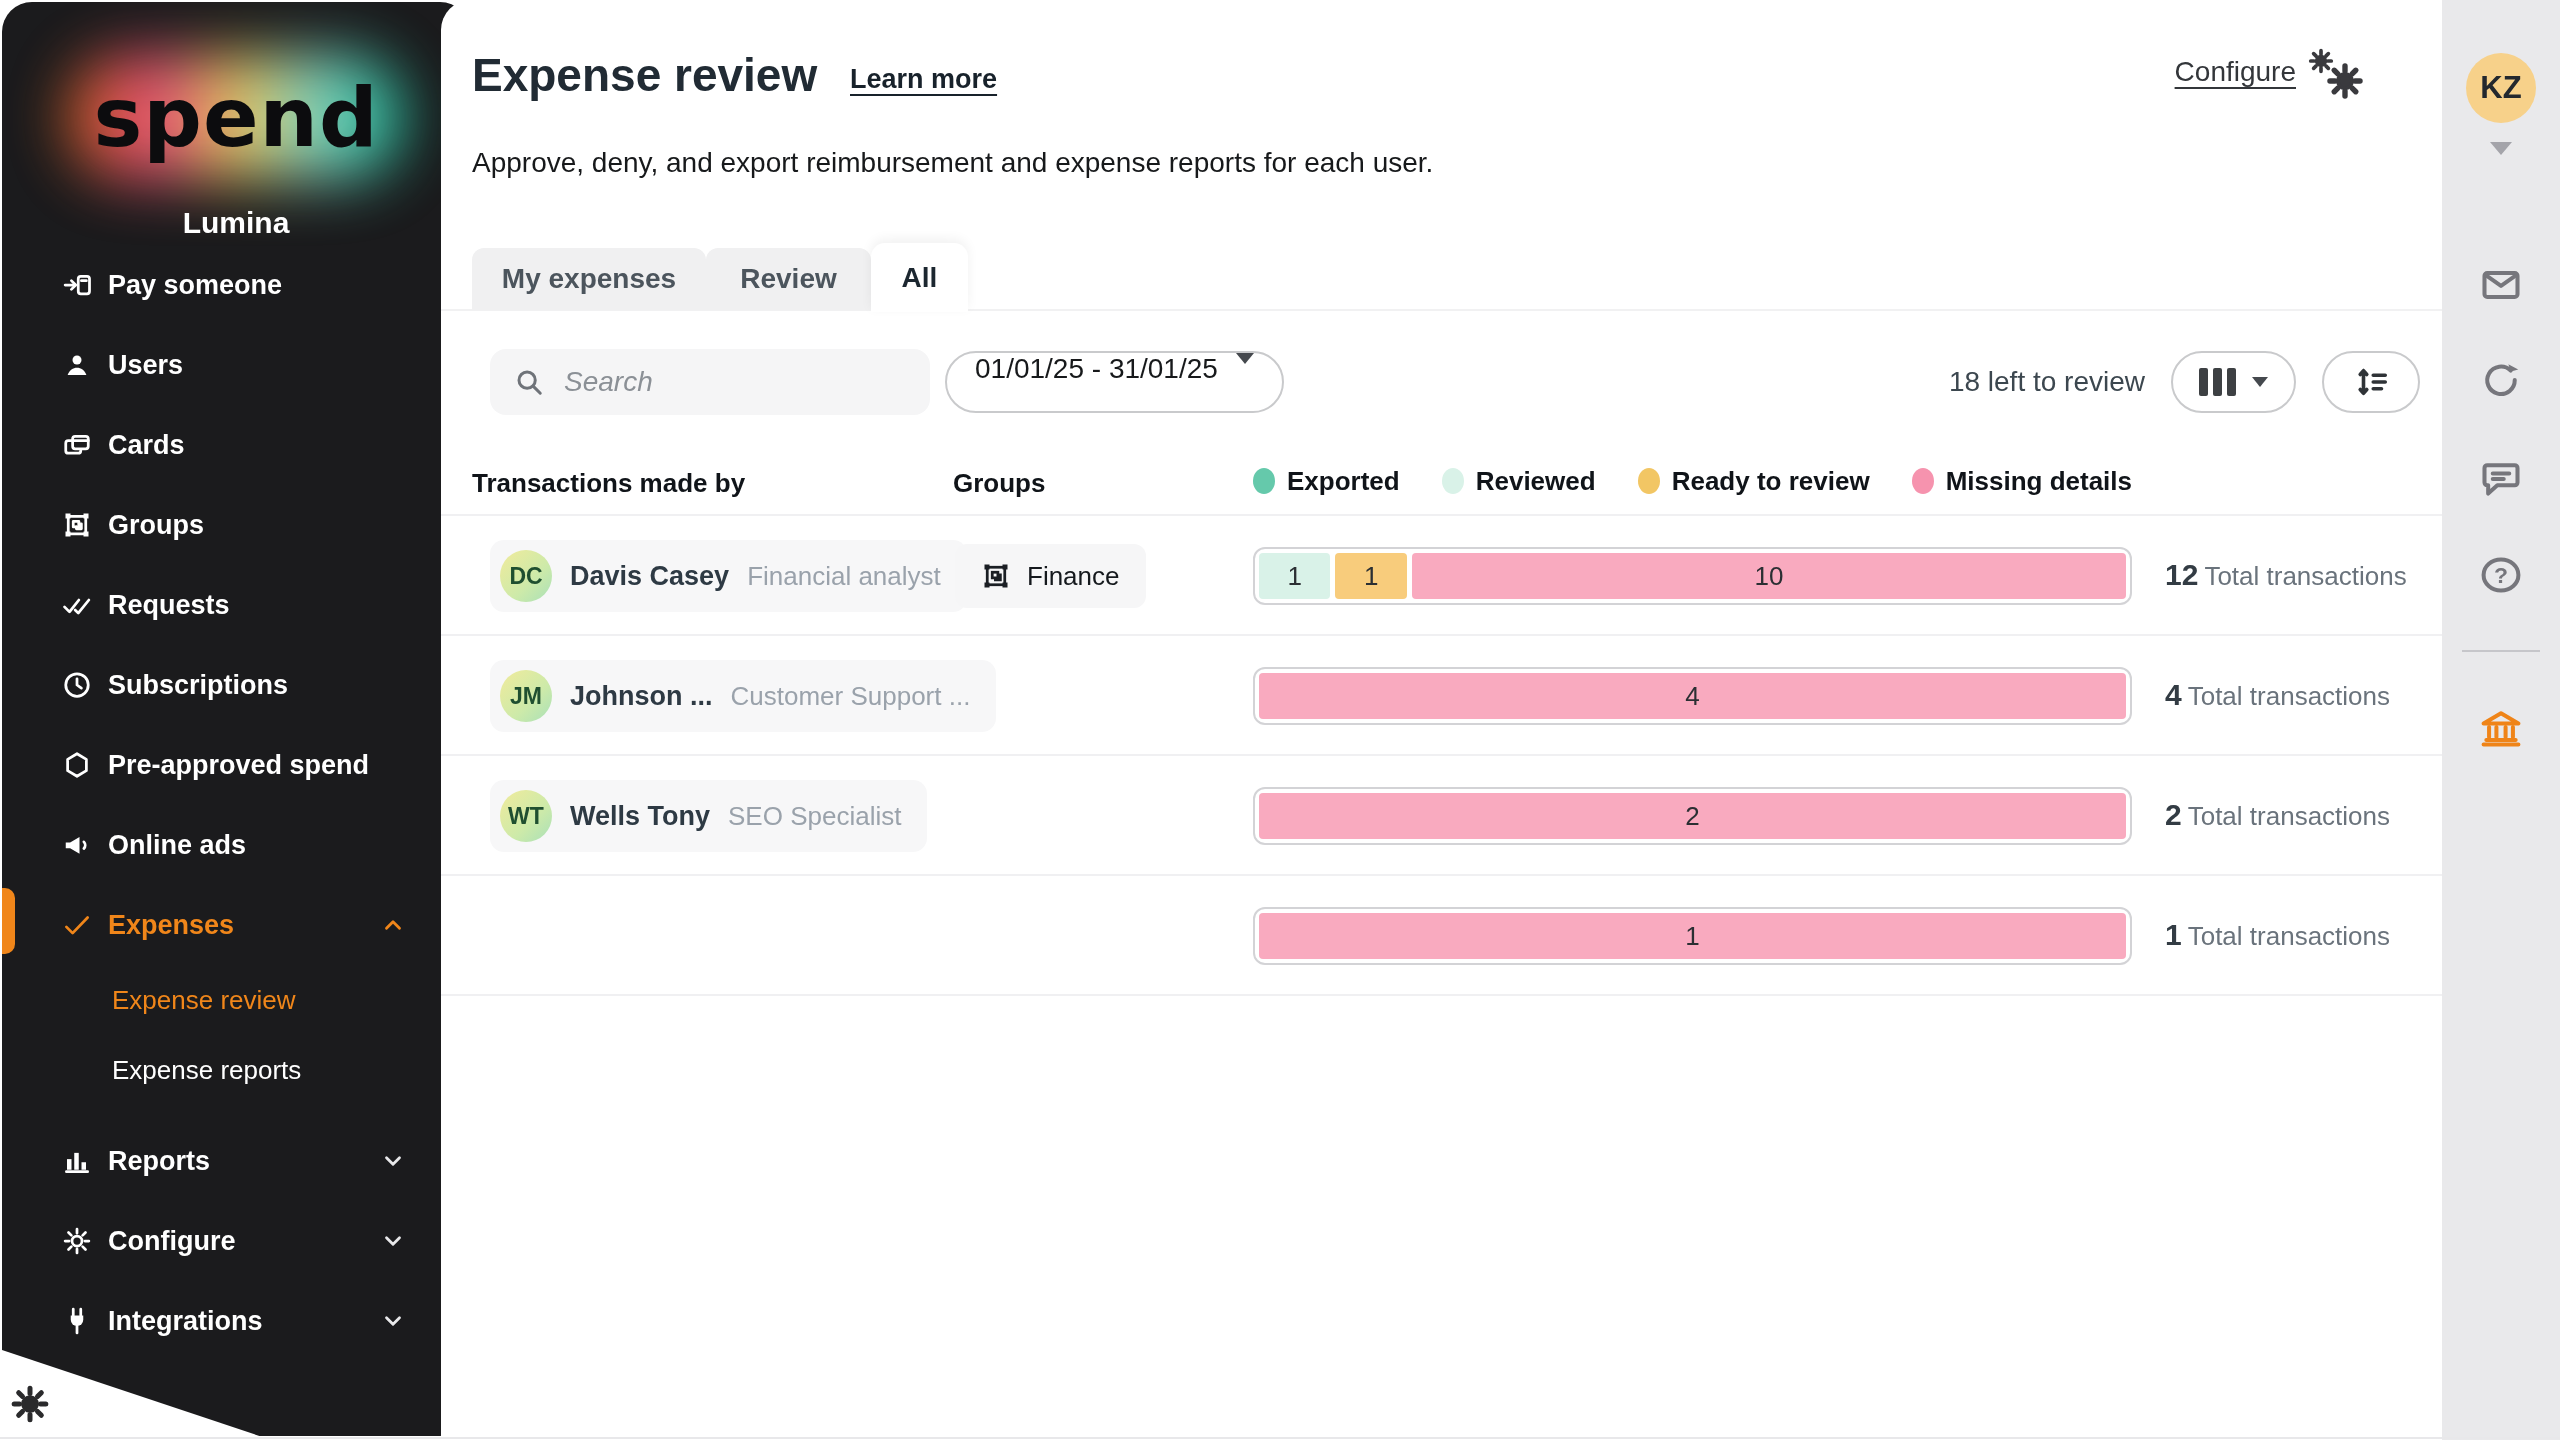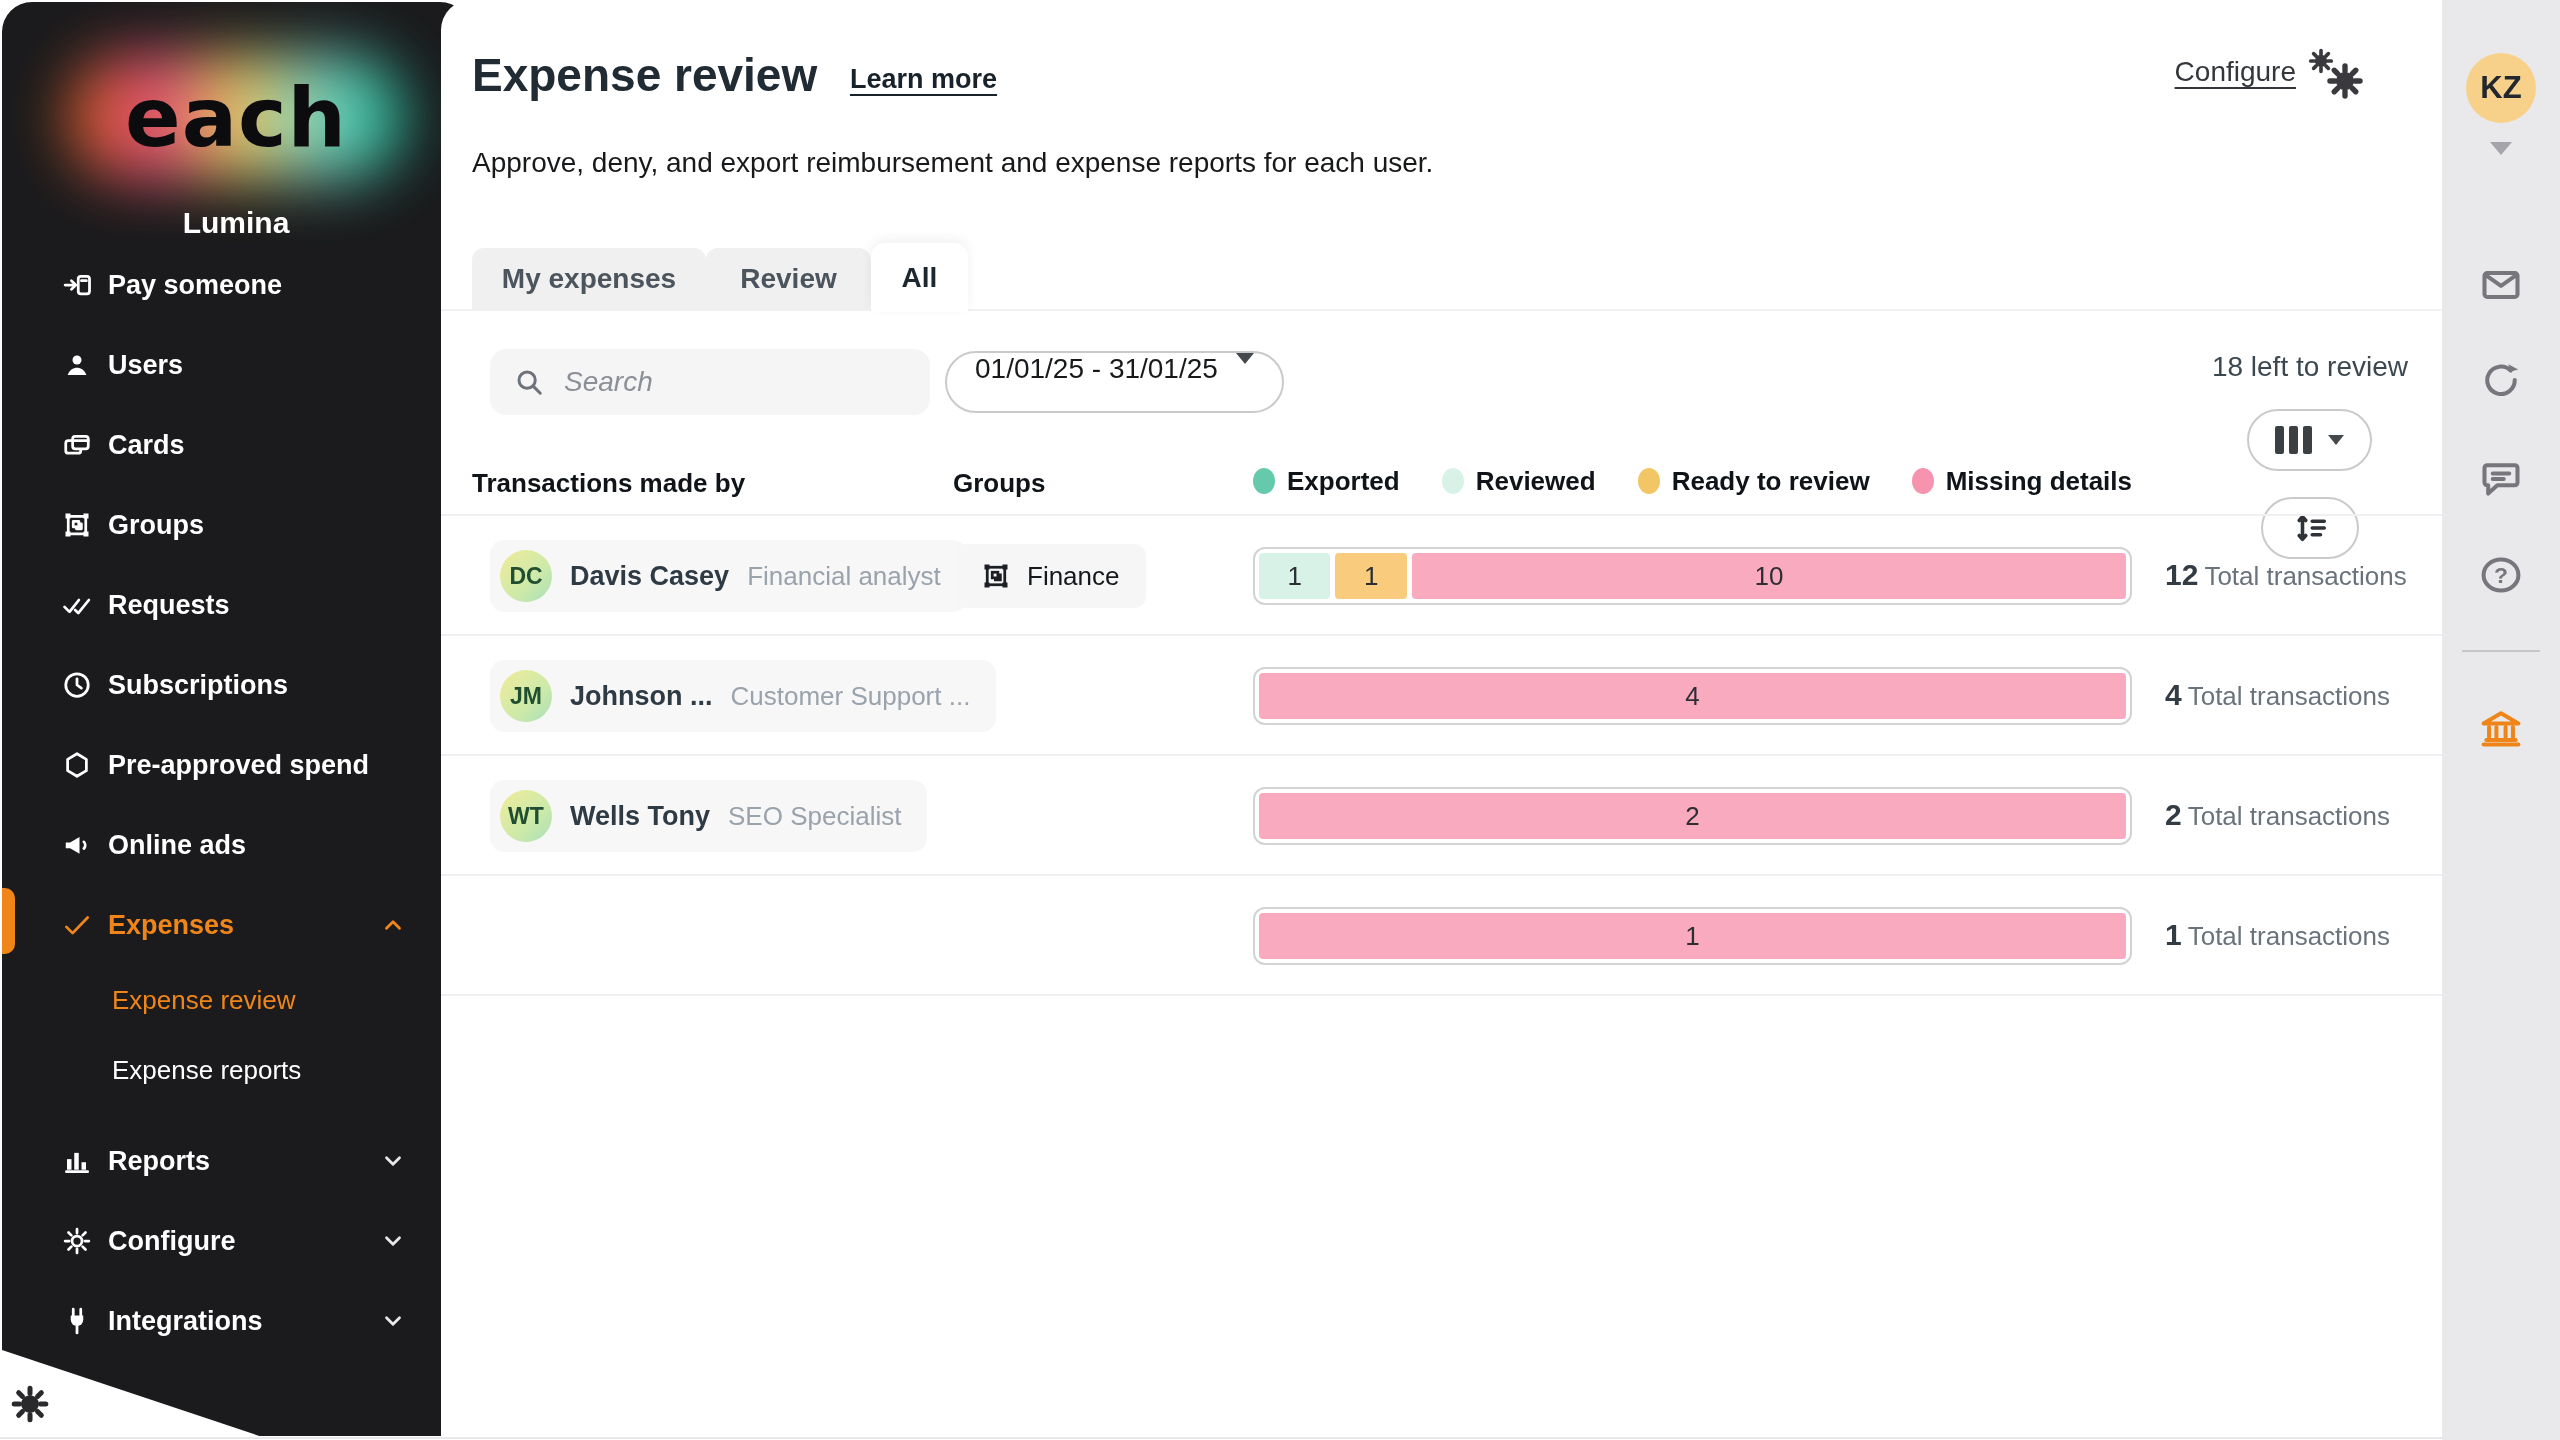--- a/index.html
+++ b/index.html
@@ -66,21 +66,21 @@
        border-radius:16px;display:flex;align-items:center;padding-left:24px;gap:18px;box-sizing:border-box;}
   .search svg{width:30px;height:30px;stroke:#6f7379;fill:none;stroke-width:2.4;stroke-linecap:round;}
   .search input{background:transparent;border:none;outline:none;font-style:italic;font-size:28px;
        color:#4a4f55;width:330px;font-family:"Liberation Sans",sans-serif;}
   .search input::placeholder{color:#8b9096;}
   .datepill{position:absolute;left:504px;top:351px;height:62px;border:2px solid #c9cacc;border-radius:33px;
        display:flex;align-items:flex-start;padding:0 28px;gap:18px;font-size:28px;color:#17191b;background:#fff;
        box-sizing:border-box;cursor:pointer;}
   .caret{width:0;height:0;border-left:9px solid transparent;border-right:9px solid transparent;
        border-top:11px solid #45494e;}
-  .toolbar-right{position:absolute;top:351px;right:34px;display:flex;align-items:center;gap:26px;flex-direction:column;}
+  .toolbar-right{position:absolute;top:351px;right:22px;display:flex;align-items:center;gap:26px;}
   .review-count{font-size:28px;color:#3c474f;}
   .pill-btn{height:62px;border:2px solid #c9cacc;border-radius:33px;background:#fff;display:flex;
        align-items:center;gap:16px;padding:0 26px;box-sizing:border-box;cursor:pointer;}
   .cols-ic{display:flex;gap:5px;}
   .cols-ic span{width:9px;height:28px;background:#3d4043;border-radius:2px;}
   .sort-btn{width:98px;height:62px;border:2px solid #c9cacc;border-radius:33px;background:#fff;
        display:flex;align-items:center;justify-content:center;box-sizing:border-box;cursor:pointer;}
   .sort-btn svg{width:36px;height:36px;stroke:#2f3337;fill:none;stroke-width:2.4;stroke-linecap:round;}
 
   .th{position:absolute;top:468px;font-size:26px;font-weight:700;color:#101419;}
@@ -125,21 +125,21 @@
   .bottom-line{position:absolute;left:0;top:1437px;width:100%;height:2px;background:#e8e8ea;}
 </style>
 </head>
 <body>
 
 <div class="page">
 
   <div class="sidebar">
     <div class="brand">
       <div class="brand-glow"></div>
-      <span class="brand-text">each</span>
+      <span class="brand-text">spend</span>
     </div>
     <div class="company">Lumina</div>
     <div class="active-bar"></div>
 
     <div class="nav">
       <div class="nav-item">
         <span class="ic">
           <svg viewBox="0 0 24 24">
               <path d="M2.5 12h8"></path>
               <path d="M7.5 8.5l3.5 3.5-3.5 3.5"></path>

